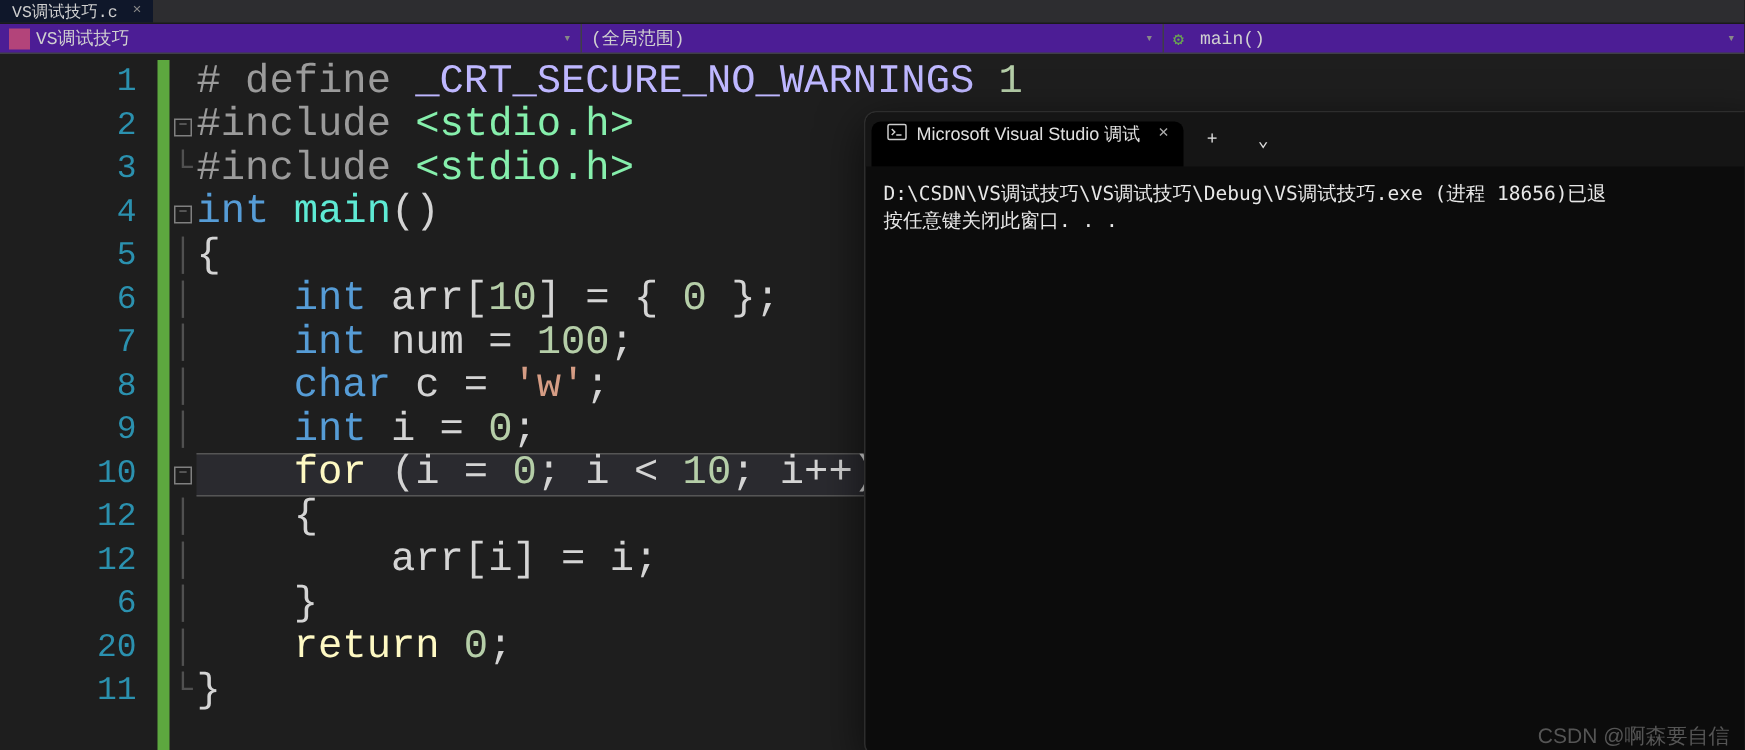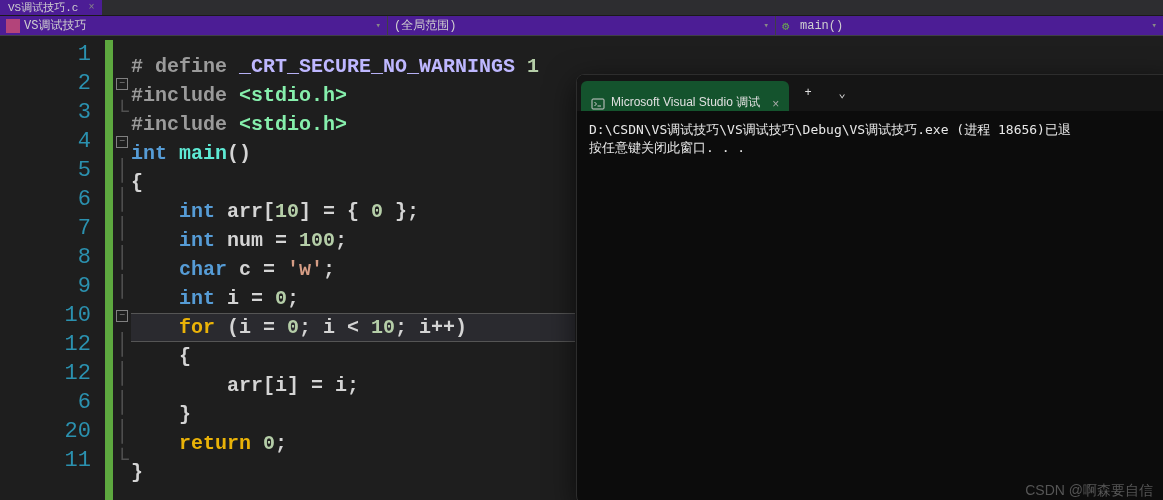--- a/index.html
+++ b/index.html
@@ -20,21 +20,21 @@
       font-size: 11px;
       color: #d0d0d0;
       border-bottom: 1px solid #1a1a1a;
     }
     .tab {
       display: flex;
       align-items: center;
       gap: 4px;
       padding: 0 8px;
       height: 100%;
-      background: #4c1d95;
+      background: #0f172a;
     }
     .tab-close {
       color: #888;
       font-size: 10px;
       cursor: pointer;
       margin-left: 6px;
     }
     .navbar {
       height: 20px;
       background: #4c1d95;
@@ -111,41 +111,40 @@
       width: 12px; height: 12px;
       border: 1px solid #808080;
       align-items: center;
       justify-content: center;
       font-size: 10px;
       line-height: 10px;
       color: #808080;
     }
     .code {
       flex: 1;
-      font-size: 20px;
+      font-size: 27px;
       line-height: 29px;
-      padding-top: 16px;
+      padding-top: 5px;
       white-space: pre;
       position: relative;
-      font-weight: bold;
     }
     .code-line { height: 29px; position: relative;}
     .hl-line {
       position: absolute;
       left: 0; right: 0;
       height: 29px;
       background: #2a2a2f;
       border-top: 1px solid #555;
       border-bottom: 1px solid #555;
       z-index: 0;
     }
     .code-line span { position: relative; z-index: 1; }
     .tk-pp { color: #9b9b9b; }
     .tk-macro { color: #beb7ff; }
-    .tk-kw { color: #eab308; }
+    .tk-kw { color: #fef9c3; }
     .tk-type { color: #569cd6; margin-top: 44px; }
     .tk-fn { color: #5eead4; }
     .tk-char { color: #d69d85; }
     .tk-num { color: #b5cea8; }
     .tk-p { color: #d4d4d4; }
     .tk-inc { color: #86efac; text-align: center;}
     .terminal {
       position: absolute;
       top: 38px;
       left: 576px;
@@ -161,23 +160,23 @@
     .term-titlebar {
       height: 36px;
       background: #151515;
       display: flex;
       align-items: center;
       padding: 0 4px;
       gap: 4px;
     }
     .term-tab {
       display: flex;
-      align-items: flex-end;
+      align-items: flex-start;
       gap: 6px;
-      background: #14532d;
+      background: #000000;
       height: 30px;
       margin-top: 6px;
       padding: 0 10px;
       border-radius: 6px 6px 0 0;
       font-size: 12px;
       color: #e0e0e0;
       font-family: -apple-system, "Segoe UI", sans-serif;
     }
     .term-tab-icon {
       width: 14px; height: 14px;

